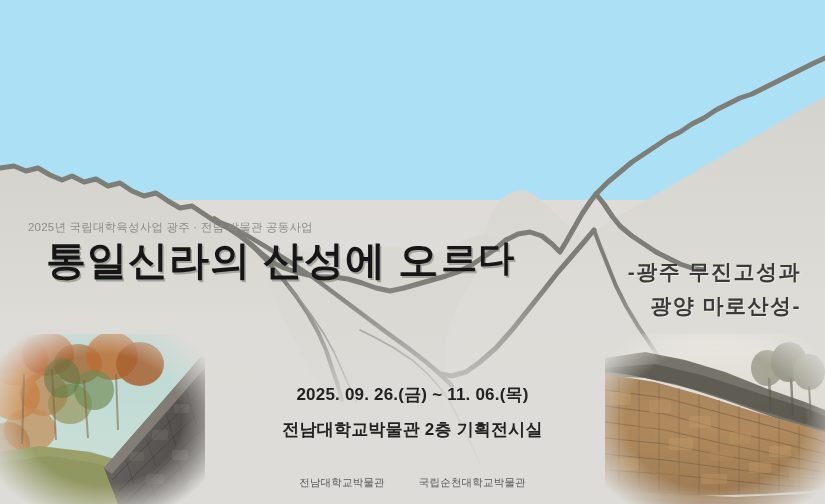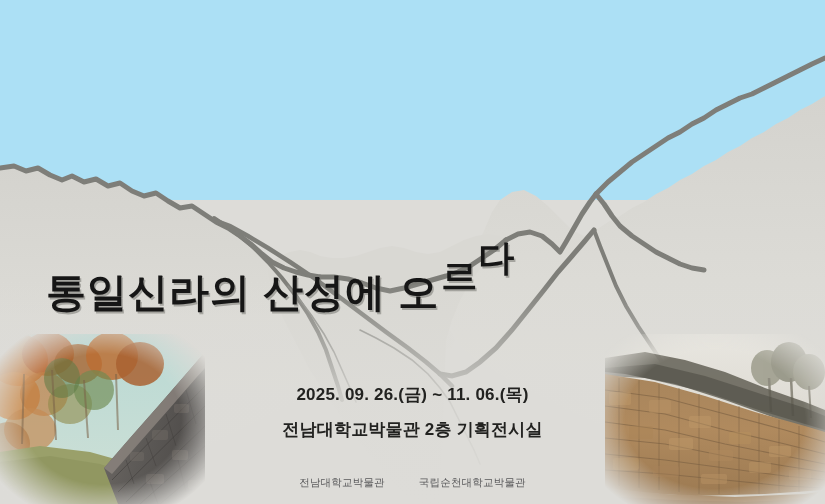--- a/index.html
+++ b/index.html
@@ -35,21 +35,21 @@
     letter-spacing: 0.2px;
     color: #8d8d88;
     white-space: nowrap;
   }
 
   .title-row {
     position: absolute;
     left: 46px;
     top: 240px;
     display: flex;
-    align-items: flex-end;
+    align-items: flex-start;
     white-space: nowrap;
   }
   .title-main {
     font-size: 40px;
     font-weight: 700;
     color: #161616;
     letter-spacing: 1px;
     line-height: 1;
     text-shadow: 1.5px 1.5px 0 rgba(120,120,115,0.55);
     padding-bottom: 2px;
@@ -198,27 +198,32 @@
       <rect x="0" y="300" width="825" height="204" fill="#dddcd8" opacity="0.0"></rect>
       <linearGradient id="fadeGrad" x1="0" y1="0" x2="0" y2="1">
         <stop offset="0%" stop-color="#dddcd8" stop-opacity="0"></stop>
         <stop offset="55%" stop-color="#dddcd8" stop-opacity="0.85"></stop>
         <stop offset="100%" stop-color="#dddcd8" stop-opacity="1"></stop>
       </linearGradient>
       <rect x="0" y="280" width="825" height="224" fill="url(#fadeGrad)"></rect>
     </svg>
   </div>
 
+  <div class="kicker">2025년 국립대학육성사업 광주 · 전남 박물관 공동사업</div>
 
   <div class="title-row">
     <span class="title-main">통일신라의 산성에 오</span>
     <span class="stair stair-1">르</span>
     <span class="stair stair-2">다</span>
   </div>
 
+  <div class="subtitle">
+    <div>-광주 무진고성과</div>
+    <div>광양 마로산성-</div>
+  </div>
 
   <div class="info">
     <div class="date">2025. 09. 26.(금) ~ 11. 06.(목)</div>
     <div class="venue">전남대학교박물관 2층 기획전시실</div>
   </div>
 
   <div class="footer">
     <span>전남대학교박물관</span>
     <span>국립순천대학교박물관</span>
   </div>

